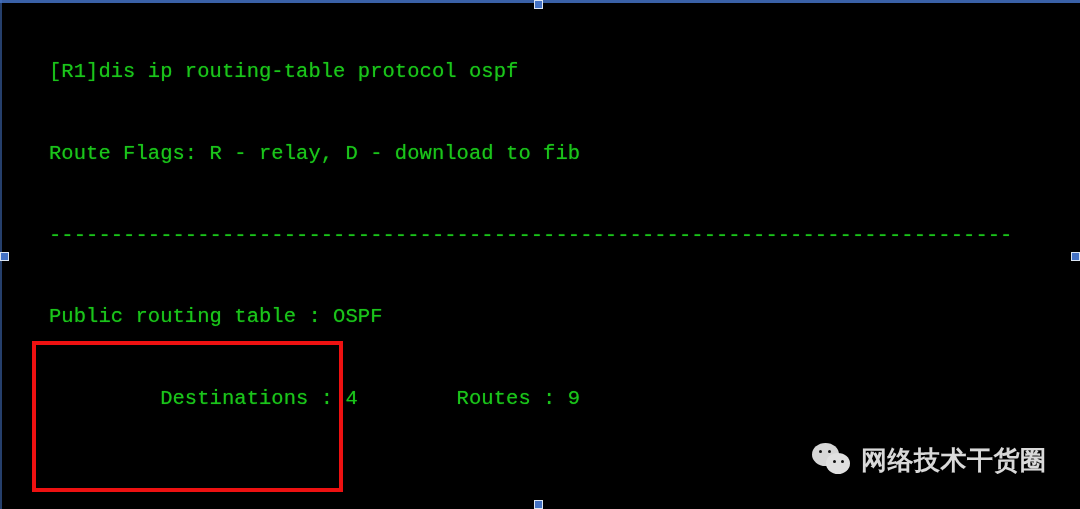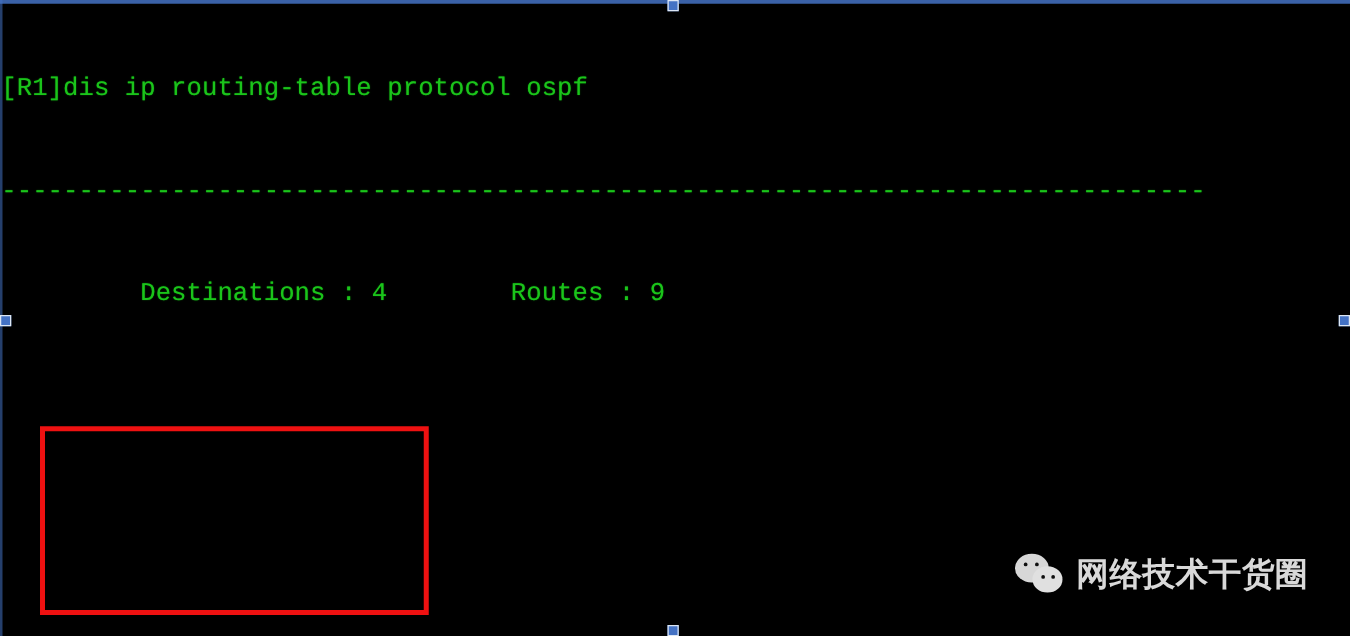--- a/index.html
+++ b/index.html
@@ -56,20 +56,21 @@
     color: #1bc41b;
     font-size: 20.5px;
     line-height: 27.2px;
     letter-spacing: 0.05px;
     white-space: pre;
     text-shadow: 0 0 1px #0c8c0c;
   }
   #term .line {
     height: 27.2px;
     padding-left: 1px;
+    margin-left: 48px;
   }
 
   
   #red-box {
     position: absolute;
     left: 32px;
     top: 341px;
     width: 311px;
     height: 151px;
     border: 4px solid #ee1111;
@@ -128,21 +129,23 @@
     line-height: 1;
   }
 </style>
 </head>
 <body>
 
 <div id="screen">
 
   <div id="term">
     <div class="line">[R1]dis ip routing-table protocol ospf</div>
+    <div class="line">Route Flags: R - relay, D - download to fib</div>
     <div class="line">------------------------------------------------------------------------------</div>
+    <div class="line">Public routing table : OSPF</div>
     <div class="line">         Destinations : 4        Routes : 9</div>
     <div class="line"></div>
     
     
     
     
     
     
     
     

